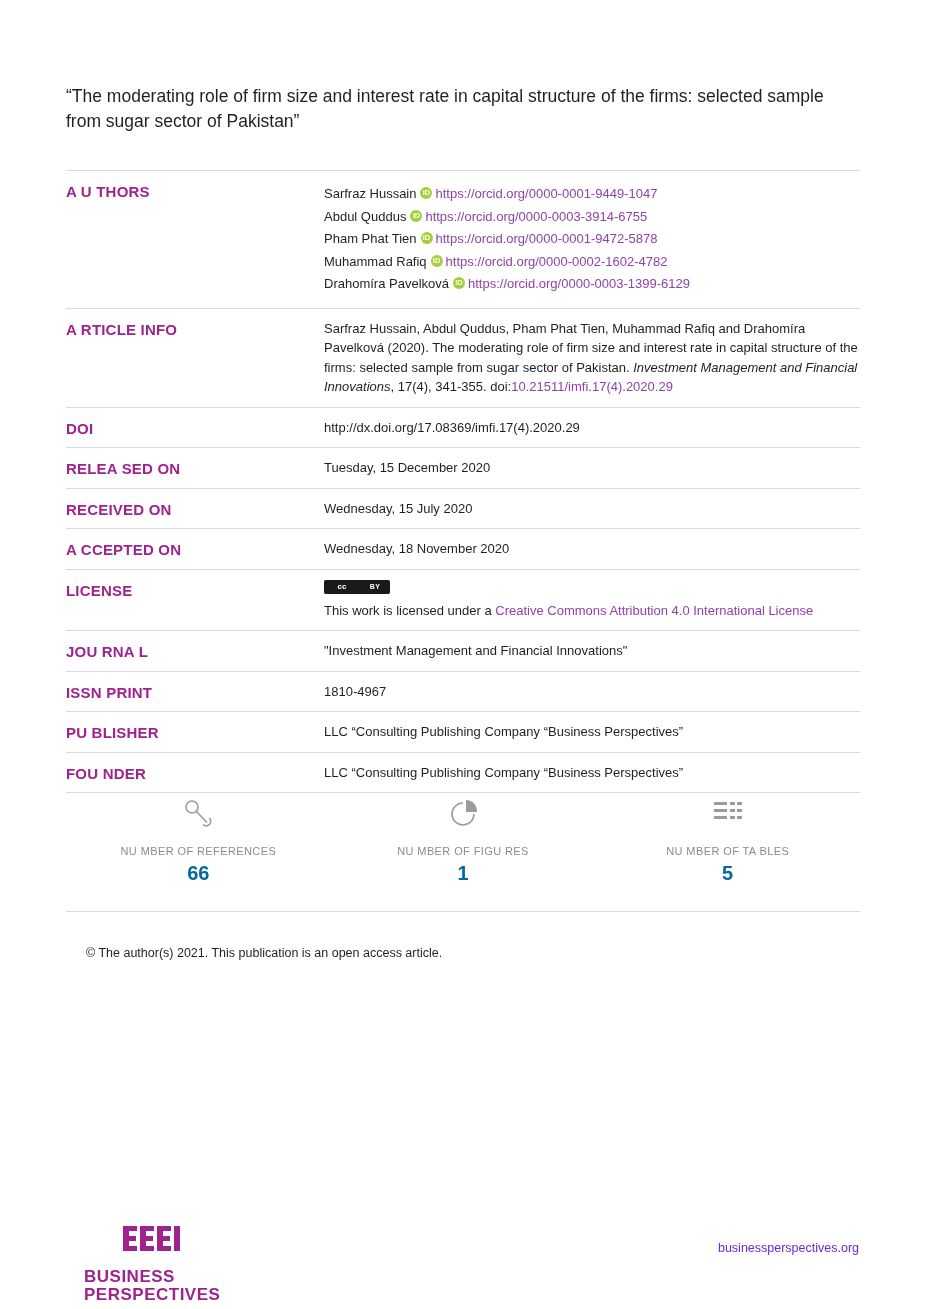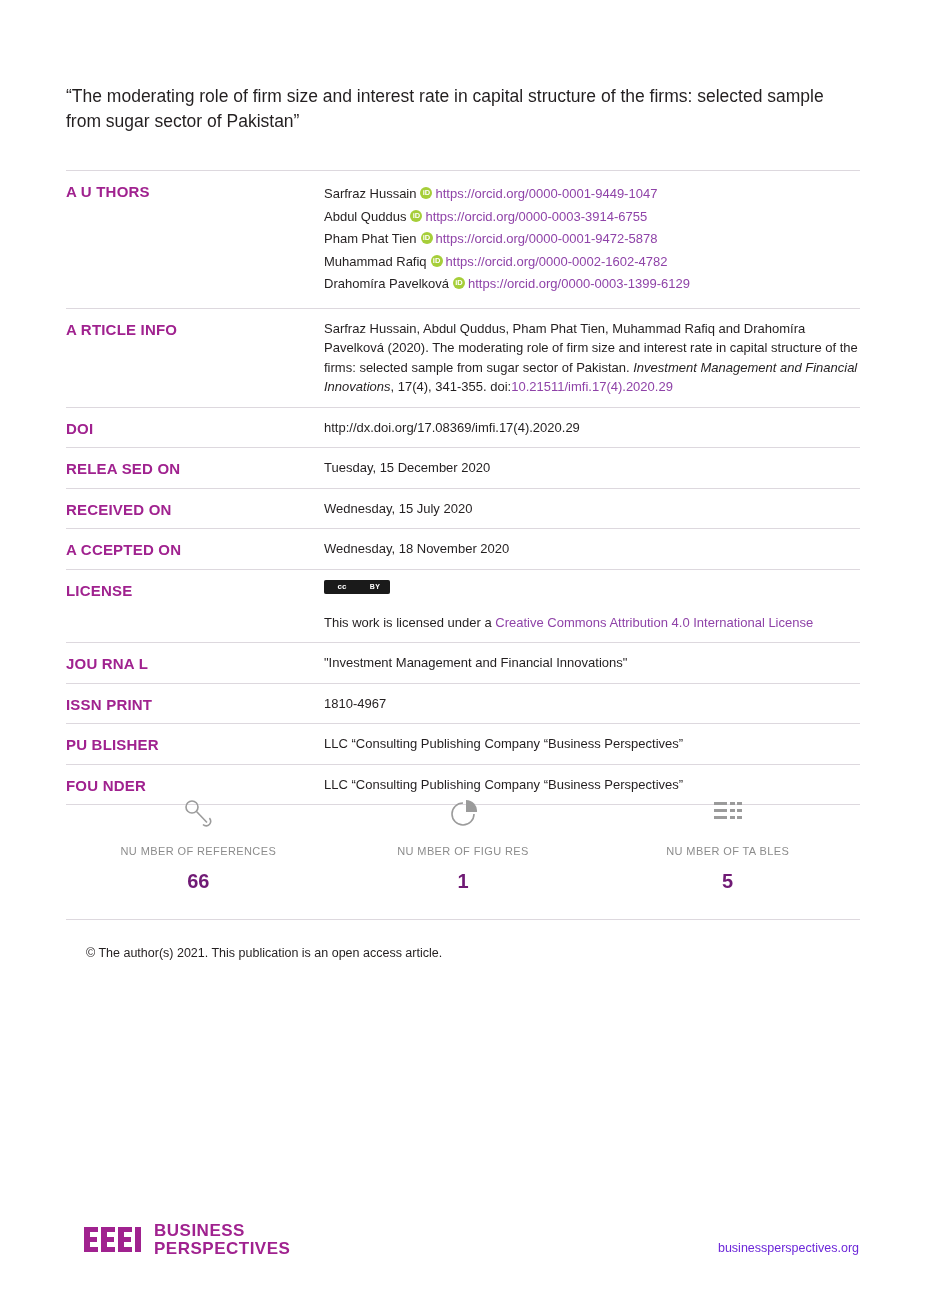--- a/index.html
+++ b/index.html
@@ -98,21 +98,21 @@
   }
   .article-info {
     line-height: 19.5px;
     font-size: 13px;
   }
   .italic { font-style: italic; }
   .cc-badge {
     display: block;
     width: 66px;
     height: 14px;
-    margin-bottom: 19px;
+    margin-bottom: 7px;
     background: #aaaaaa;
     border-radius: 2px;
     position: relative;
     overflow: hidden;
   }
   .cc-badge .cc-left {
     position: absolute;
     left: 0; top: 0;
     width: 36px; height: 14px;
     background: #1a1a1a;
@@ -154,39 +154,40 @@
     justify-content: center;
     color: #9b9b9b;
   }
   .stat-label {
     margin-top: 12px;
     font-size: 11px;
     letter-spacing: 0.4px;
     color: #8c8c8c;
   }
   .stat-value {
-    margin-top: 13px;
+    margin-top: 5px;
     font-size: 20px;
-    color: #701a75;
+    color: #0369a1;
     font-weight: bold;
   }
   .copyright {
     position: absolute;
     left: 86px;
     top: 946px;
     font-size: 12.5px;
     color: #231f20;
   }
   .footer-logo {
     position: absolute;
     left: 84px;
     top: 1222px;
     display: flex;
     align-items: center;
     gap: 12px;
+    flex-direction: column;
   }
   .logo-mark {
     width: 58px;
     height: 34px;
     position: relative;
   }
   .logo-text {
     color: #a0228f;
     font-size: 17px;
     font-weight: bold;

